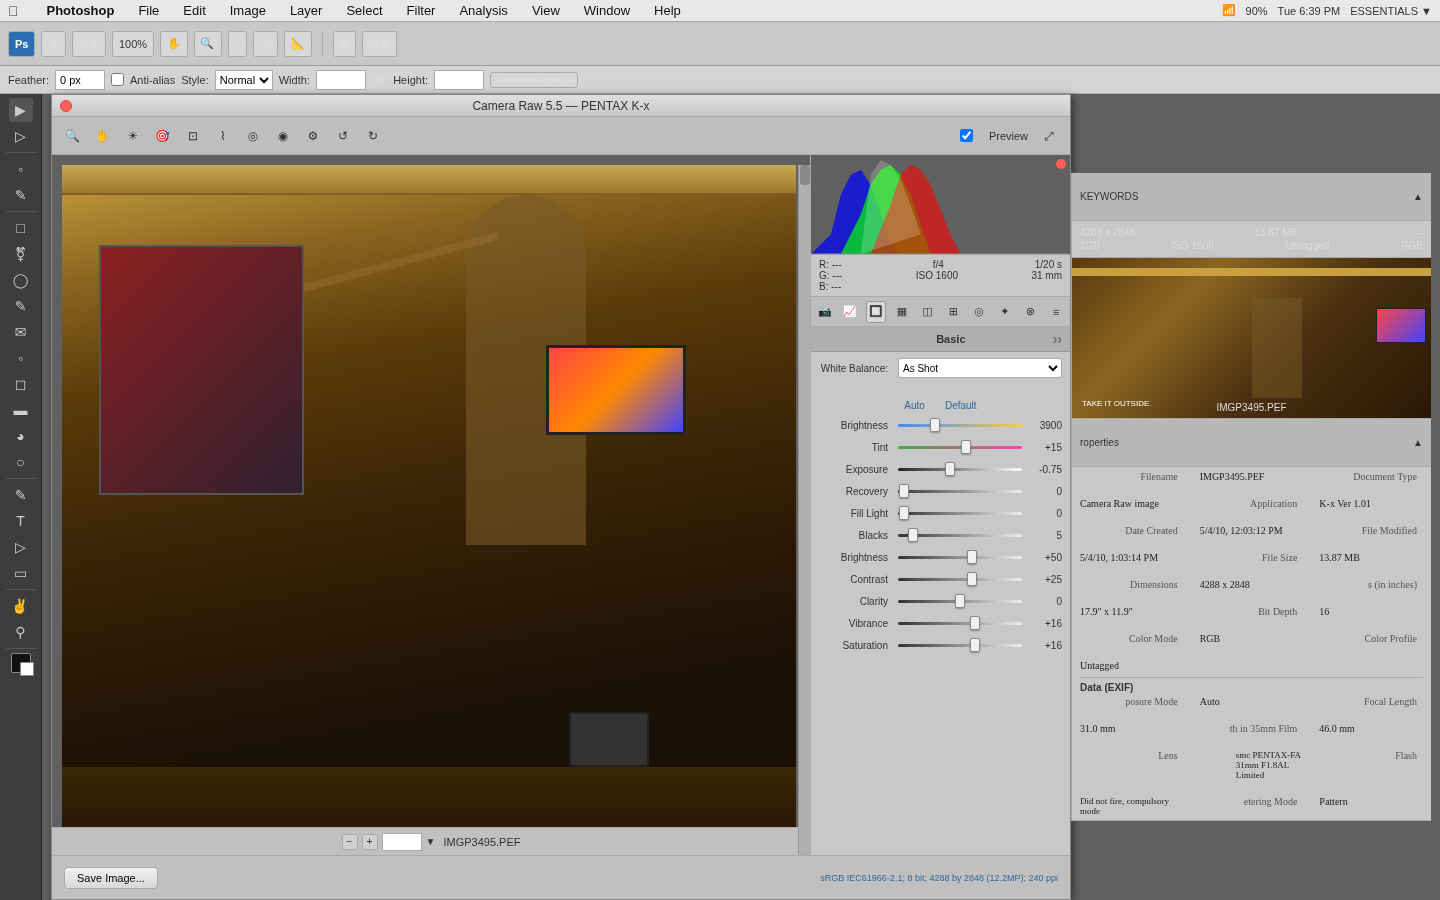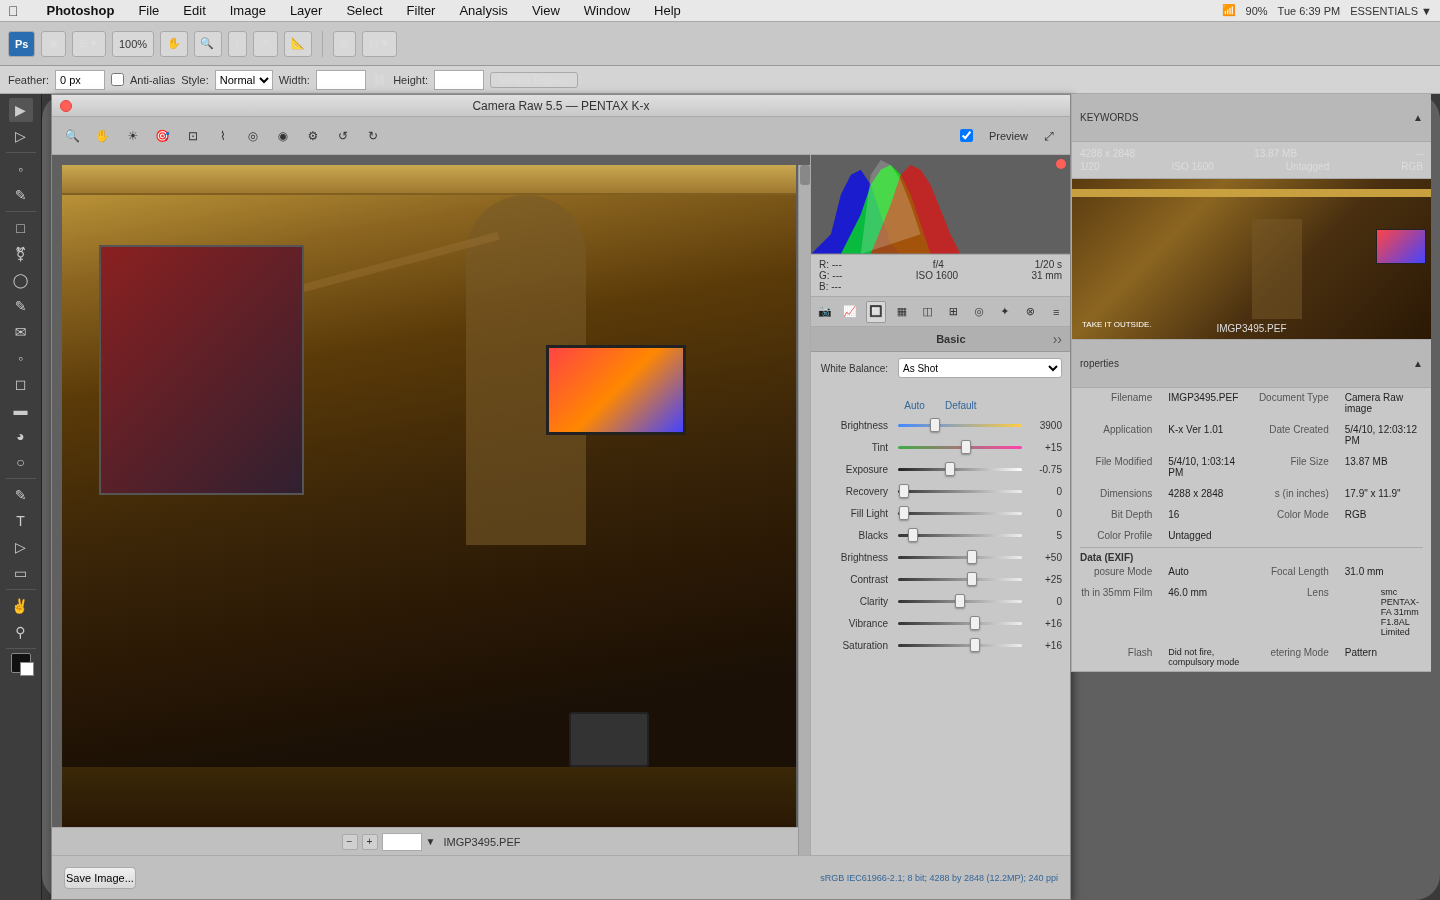--- a/index.html
+++ b/index.html
@@ -28,21 +28,21 @@
     
     .main-layout { display: flex; height: calc(900px - 22px - 44px - 28px); }
 
     
     .tools-panel { width: 42px; background: #3d3d3d; border-right: 1px solid #222; display: flex; flex-direction: column; align-items: center; padding: 4px 0; gap: 2px; }
     .tool-btn { width: 24px; height: 24px; background: transparent; border: none; color: #ccc; cursor: pointer; display: flex; align-items: center; justify-content: center; font-size: 14px; border-radius: 2px; }
     .tool-btn.active { background: #555; }
     .tool-sep { width: 30px; height: 1px; background: #555; margin: 2px 0; }
 
     
-    .dialog-container { flex: 1; display: flex; justify-content: center; align-items: flex-start; padding: 0; position: relative; background: #606060; border-radius: 25px; }
+    .dialog-container { flex: 1; display: flex; justify-content: center; align-items: center; padding: 0; position: relative; background: #606060; }
 
     .camera-raw-dialog { width: 1020px; background: #c0c0c0; border: 1px solid #888; box-shadow: 2px 2px 8px rgba(0,0,0,0.5); margin-top: 0; display: flex; flex-direction: column; height: 100%; }
 
     .dialog-titlebar { background: linear-gradient(to bottom, #e0e0e0, #c8c8c8); height: 22px; display: flex; align-items: center; justify-content: center; border-bottom: 1px solid #aaa; font-size: 12px; color: #333; font-weight: 500; position: relative; }
     .dialog-close-btn { position: absolute; left: 8px; width: 12px; height: 12px; background: #ff5f57; border-radius: 50%; border: 1px solid #e0443e; }
 
     
     .dialog-toolbar { background: #bebebe; height: 38px; display: flex; align-items: center; padding: 0 8px; gap: 4px; border-bottom: 1px solid #aaa; }
     .dialog-tool { width: 26px; height: 26px; background: transparent; border: 1px solid transparent; border-radius: 3px; cursor: pointer; display: flex; align-items: center; justify-content: center; font-size: 12px; color: #333; }
     .dialog-toolbar-right { margin-left: auto; display: flex; align-items: center; gap: 8px; }
@@ -107,31 +107,31 @@
     .auto-default-row { display: flex; justify-content: center; gap: 20px; margin: 4px 0 6px 0; }
     .auto-default-btn { font-size: 10px; color: #336699; cursor: pointer; text-decoration: none; }
 
     
     .right-sidebar { width: 360px; background: #c8c8c8; border-left: 1px solid #aaa; display: flex; flex-direction: column; overflow: hidden; }
 
     .sidebar-section { border-bottom: 1px solid #aaa; }
     .sidebar-section-title { background: #b8b8b8; padding: 18px 8px; font-size: 10px; font-weight: normal; color: #333; border-bottom: 1px solid #aaa; display: flex; justify-content: space-between; }
     .sidebar-content { padding: 4px 8px; font-size: 10px; color: #333; }
 
-    .info-grid { display: grid; grid-template-columns: 1fr 1fr 1fr 1fr; gap: 10px; font-size: 10px; }
+    .info-grid { display: grid; grid-template-columns: 1fr 1fr 1fr; gap: 16px; font-size: 10px; font-family: Liberation Serif, serif; }
     .info-label { color: #555; text-align: right; padding-right: 6px; }
     .info-value { color: #222; }
 
     .thumb-image { width: 100%; height: 160px; background: linear-gradient(135deg, #4a3a1a, #8b6520, #5a4015, #3a2a10, #2a1a05); border-bottom: 1px solid #aaa; display: flex; align-items: flex-end; }
 
     
     .dialog-footer { height: 44px; background: #c0c0c0; border-top: 1px solid #aaa; display: flex; align-items: center; justify-content: space-between; padding: 0 12px; }
     .footer-left { display: flex; align-items: center; gap: 6px; font-size: 9px; color: #336699; }
     .footer-right { display: flex; gap: 8px; }
-    .footer-btn { background: linear-gradient(to bottom, #f0f0f0, #d8d8d8); border: 1px solid #aaa; border-radius: 4px; padding: 4px 1px; font-size: 11px; cursor: pointer; min-width: 70px; }
+    .footer-btn { background: linear-gradient(to bottom, #f0f0f0, #d8d8d8); border: 1px solid #aaa; border-radius: 4px; padding: 4px 12px; font-size: 11px; cursor: pointer; min-width: 70px; }
     .footer-btn.primary { background: linear-gradient(to bottom, #5b9dd9, #3a7fc1); color: white; border-color: #2a6fa0; }
 
     .histogram-svg { width: 100%; height: 100%; }
 
     
     .sliders-section::-webkit-scrollbar { width: 6px; }
     .sliders-section::-webkit-scrollbar-track { background: #c0c0c0; }
     .sliders-section::-webkit-scrollbar-thumb { background: #999; border-radius: 3px; }
   </style>
 </head>

